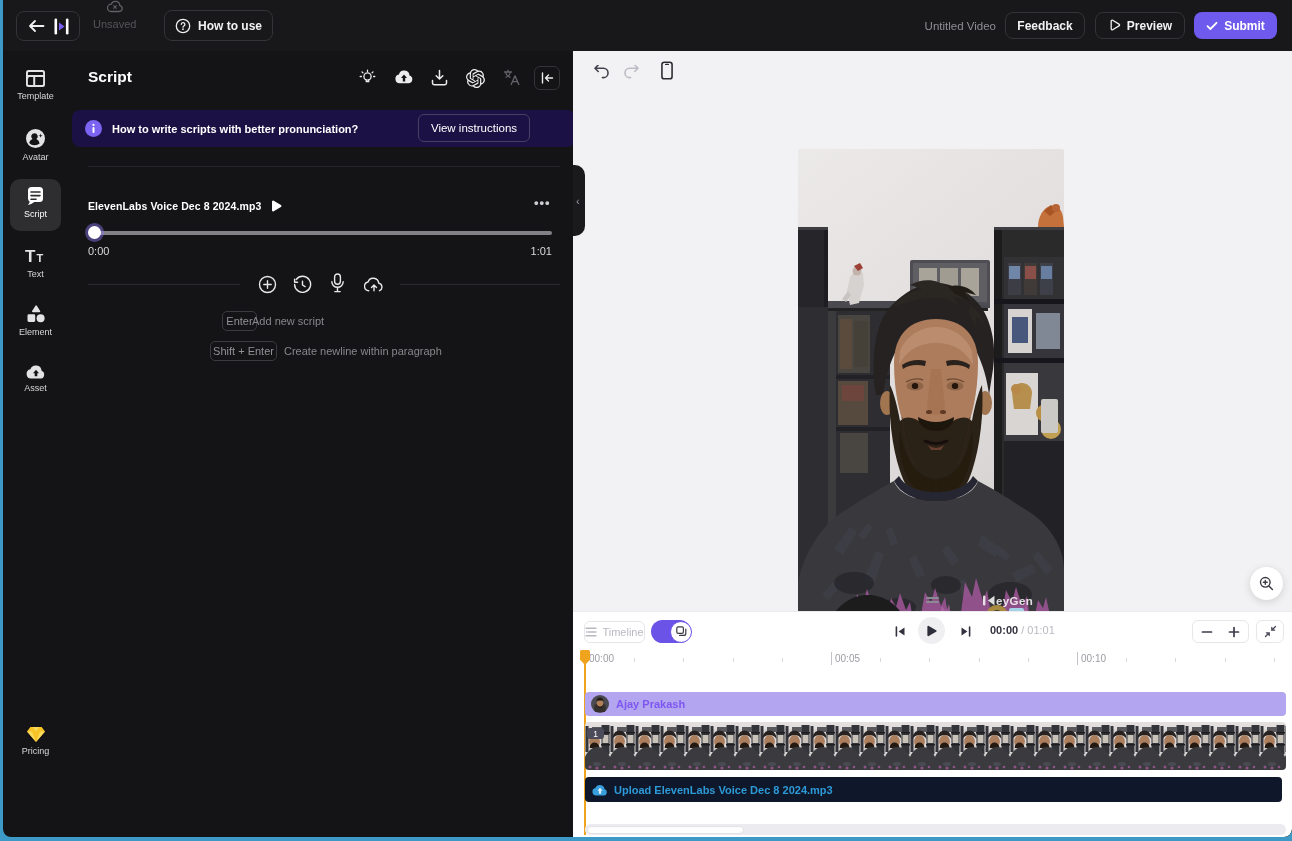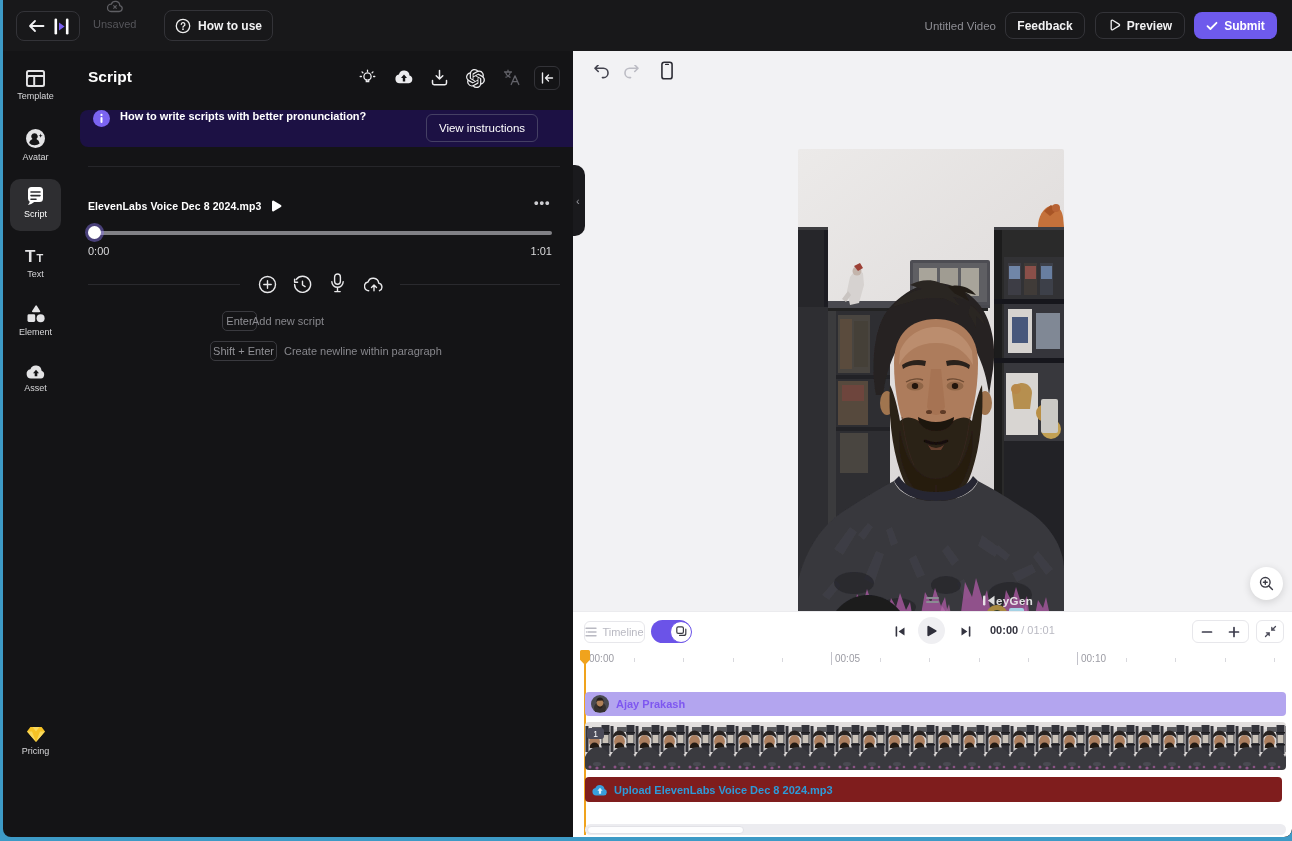--- a/index.html
+++ b/index.html
@@ -28,22 +28,22 @@
   .side-item svg { display:block; margin:0 auto 4px; }
   #sel-script { position:absolute; left:7px; top:128px; width:51px; height:52px; background:#2e2e31; border-radius:10px; }
 
   
   #panel { position:absolute; left:65px; top:51px; width:505px; height:786px; background:#141416; }
   
   #p-title { position:absolute; left:20px; top:17px; color:#fff; font-size:15.5px; font-weight:bold; }
   .hicon { position:absolute; top:18px; }
   #collapse-btn { position:absolute; left:466px; top:15px; width:26px; height:24px; border:1px solid #333338; border-radius:6px;
                   display:flex; align-items:center; justify-content:center; }
-  #banner { position:absolute; left:12px; top:59px; width:503px; height:37px; background:#1c1144; border-radius:8px;
-            display:flex; align-items:flex-start; }
+  #banner { position:absolute; left:4px; top:59px; width:503px; height:37px; background:#1c1144; border-radius:8px;
+            display:flex; align-items:center; }
   #banner .info { margin-left:13px; }
   #banner .btxt { margin-left:10px; color:#fff; font-size:11px; font-weight:bold; }
   #viewinstr { position:absolute; left:346px; top:4px; width:112px; height:28px; border:1px solid #454064; border-radius:6px;
                display:flex; align-items:center; justify-content:center; color:#fff; font-size:11.5px; }
   #divider1 { position:absolute; left:20px; top:115px; width:472px; height:1px; background:#26262a; }
   #audio-title { position:absolute; left:20px; top:149px; display:flex; align-items:center; gap:10px; color:#fff; font-size:10.5px; font-weight:bold; letter-spacing:0.1px; }
   #audio-dots { position:absolute; left:466px; top:144px; color:#cdcdd1; font-size:13px; font-weight:bold; letter-spacing:1px; }
   #slider { position:absolute; left:20px; top:180px; width:464px; height:4px; border-radius:2px; background:#818186; }
   #thumb { position:absolute; left:20px; top:175px; width:13px; height:13px; border-radius:50%; background:#fff;
            box-shadow:0 0 0 3px rgba(140,120,245,0.45); }
@@ -80,21 +80,21 @@
   .min { position:absolute; top:9px; width:1px; height:4px; background:#d8d8dd; }
 
   #playhead-line { position:absolute; left:11px; top:39px; width:2px; height:184px; background:#f0a31d; }
 
   #trk-purple { position:absolute; left:12px; top:80px; width:701px; height:24px; background:#b3a5ef; border-radius:4px;
                 display:flex; align-items:center; }
   #trk-purple span { margin-left:7px; color:#7e57f0; font-size:11px; font-weight:bold; }
   #strip { position:absolute; left:12px; top:110px; width:701px; height:48px; border-radius:4px; overflow:hidden; }
   #badge1 { position:absolute; left:14px; top:116px; width:17px; height:11px; background:#4b4b59; border-radius:3px;
             color:#fff; font-size:8.5px; display:flex; align-items:center; justify-content:center; }
-  #trk-blue { position:absolute; left:12px; top:165px; width:697px; height:25px; background:#7f1d1d; border-radius:4px;
+  #trk-blue { position:absolute; left:12px; top:165px; width:697px; height:25px; background:#0f172a; border-radius:4px;
               display:flex; align-items:center; }
   #trk-blue span { margin-left:6px; color:#2d9ad8; font-size:11px; font-weight:bold; }
   #sbar { position:absolute; left:12px; top:212px; width:701px; height:11px; background:#ececf0; border-radius:6px; }
   #sthumb { position:absolute; left:2px; top:1.5px; width:157px; height:8px; background:#fdfdfe; border:1px solid #e2e2e7; border-radius:4px; }
 
   #zoomfab { position:absolute; left:677px; top:516px; width:33px; height:33px; border-radius:50%; background:#fff;
              box-shadow:0 2px 8px rgba(0,0,0,0.14); display:flex; align-items:center; justify-content:center; }
   #handle { position:absolute; left:353px; top:546px; width:13px; }
   #handle div { height:2px; background:#8b8b93; border-radius:1px; margin-bottom:2px; }
 </style>

